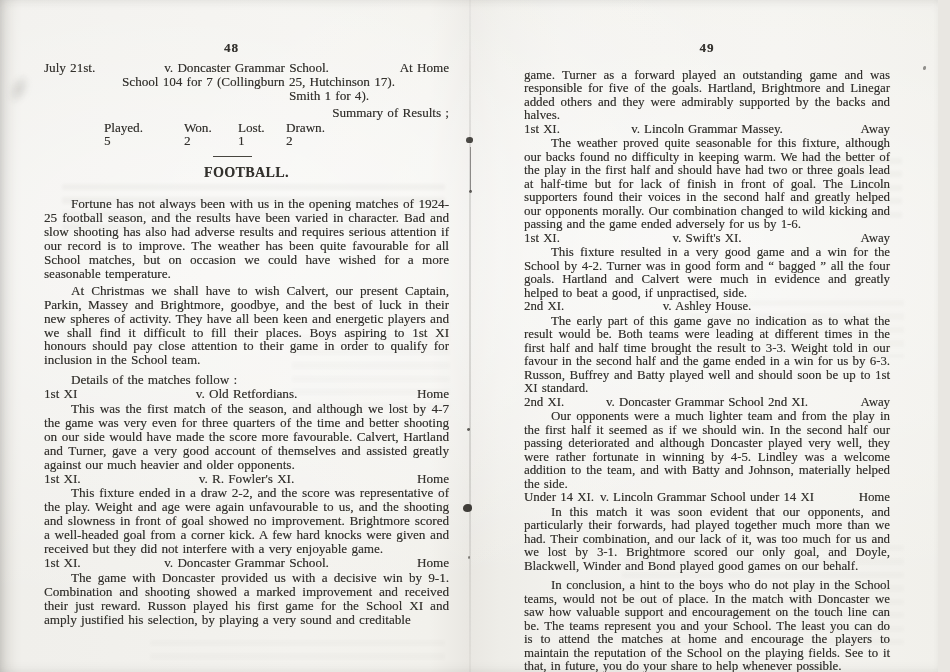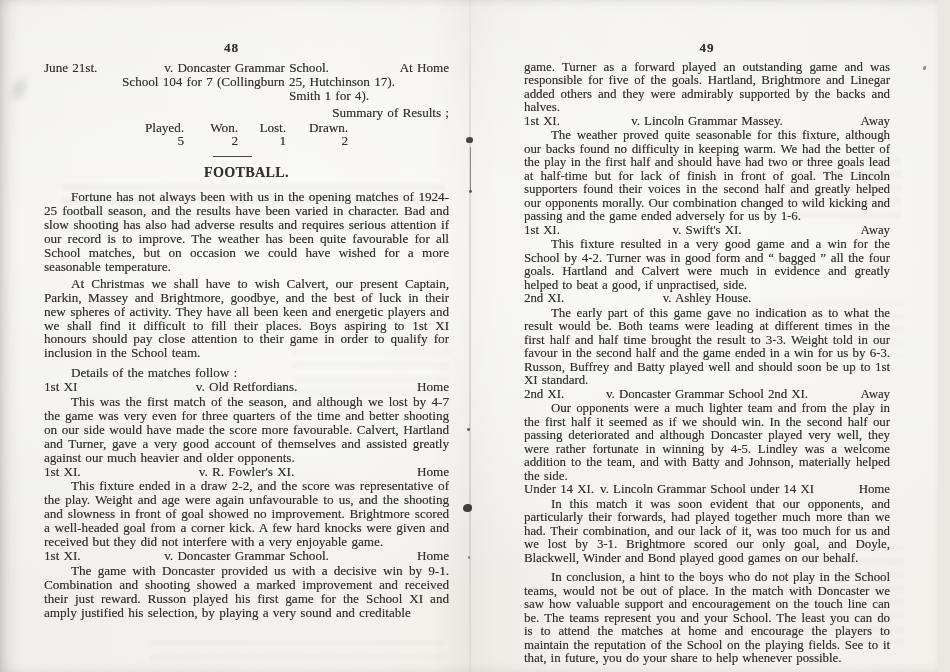--- a/index.html
+++ b/index.html
@@ -39,30 +39,30 @@
   .mh-center{justify-self:center;text-align:right;}
   .mh-right{justify-self:end;}
   .para{margin:0;text-indent:27px;text-align:justify;}
   .no-indent{text-indent:0;}
   .score-line{padding-left:24px;text-align:center;}
   .score-deep{padding-left:165px;}
   .note{margin-top:4px;}
   .summary-label{padding-left:27px;margin-top:3px;text-align:right;}
   .summary-table{margin-left:60px;margin-top:1px;}
   .st-row{display:flex;}
-  .st-cell{text-align:right;}
+  .st-cell{text-align:left;}
   .st-c0{width:80px;}.st-c1{width:54px;}.st-c2{width:48px;}.st-c3{width:62px;}
   .rule{width:39px;height:0;border-top:1.3px solid #47453f;margin:8px 0 0 169px;}
   .football-heading{margin:8px 0 0 0;text-align:center;font-weight:bold;font-size:14px;letter-spacing:0.4px;line-height:16px;}
-  .intro-1{margin-top:9px;}
+  .intro-1{margin-top:16px;}
   .intro-2{margin-top:3px;}
   .details-line{margin-top:6px;}
   .match{}
   .report{margin-top:1px;}
-  .cont-para{margin-top:6px;}
+  .cont-para{margin-top:14px;}
   .conclusion{margin-top:6px;}
   
   .smudge{position:absolute;left:5px;top:66px;width:28px;height:46px;z-index:1;
     background:radial-gradient(closest-side, rgba(92,90,85,0.20), rgba(92,90,85,0) 72%);
     filter:blur(2px);transform:rotate(24deg);border-radius:50%;}
   .speck{position:absolute;background:#2d2b27;z-index:1;border-radius:55% 45% 50% 50%;}
   .speck-1{left:466px;top:137px;width:7px;height:6px;opacity:.85;}
   .speck-crack{left:470px;top:147px;width:1px;height:44px;opacity:.45;border-radius:0;}
   .speck-2{left:469px;top:190px;width:3px;height:3px;opacity:.7;}
   .speck-3{left:467px;top:428px;width:3px;height:3px;opacity:.75;}
@@ -96,21 +96,21 @@
   <div class="ghost ghost-2"></div>
   <div class="ghost ghost-3"></div>
   <div class="ghost ghost-4"></div>
   <div class="ghost ghost-5"></div>
   <div class="ghost ghost-6"></div>
 
   <div class="page page-left">
     <div class="page-number">48</div>
 
     <div class="match-header">
-      <span class="mh-left">June 21st.</span>
+      <span class="mh-left">July 21st.</span>
       <span class="mh-center">v. Doncaster Grammar School.</span>
       <span class="mh-right">At Home</span>
     </div>
     <div class="score-line">School 104 for 7 (Collingburn 25, Hutchinson 17).</div>
     <div class="score-line score-deep">Smith 1 for 4).</div>
 
     <div class="summary-label">Summary of Results ;</div>
     <div class="summary-table">
       <div class="st-row st-head">
         <span class="st-cell st-c0">Played.</span>

